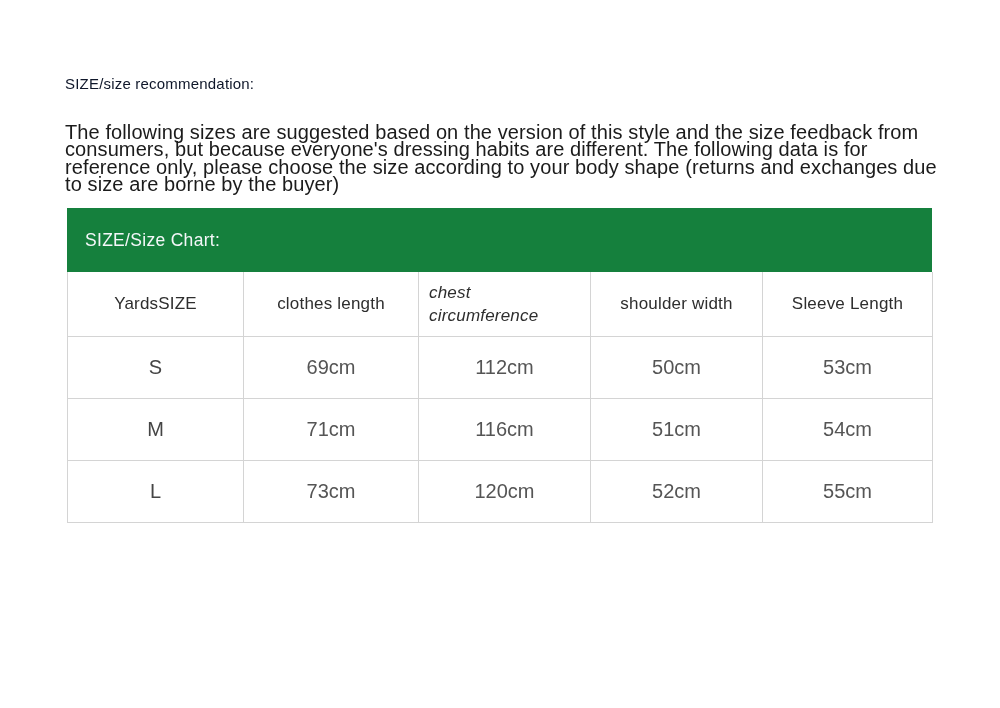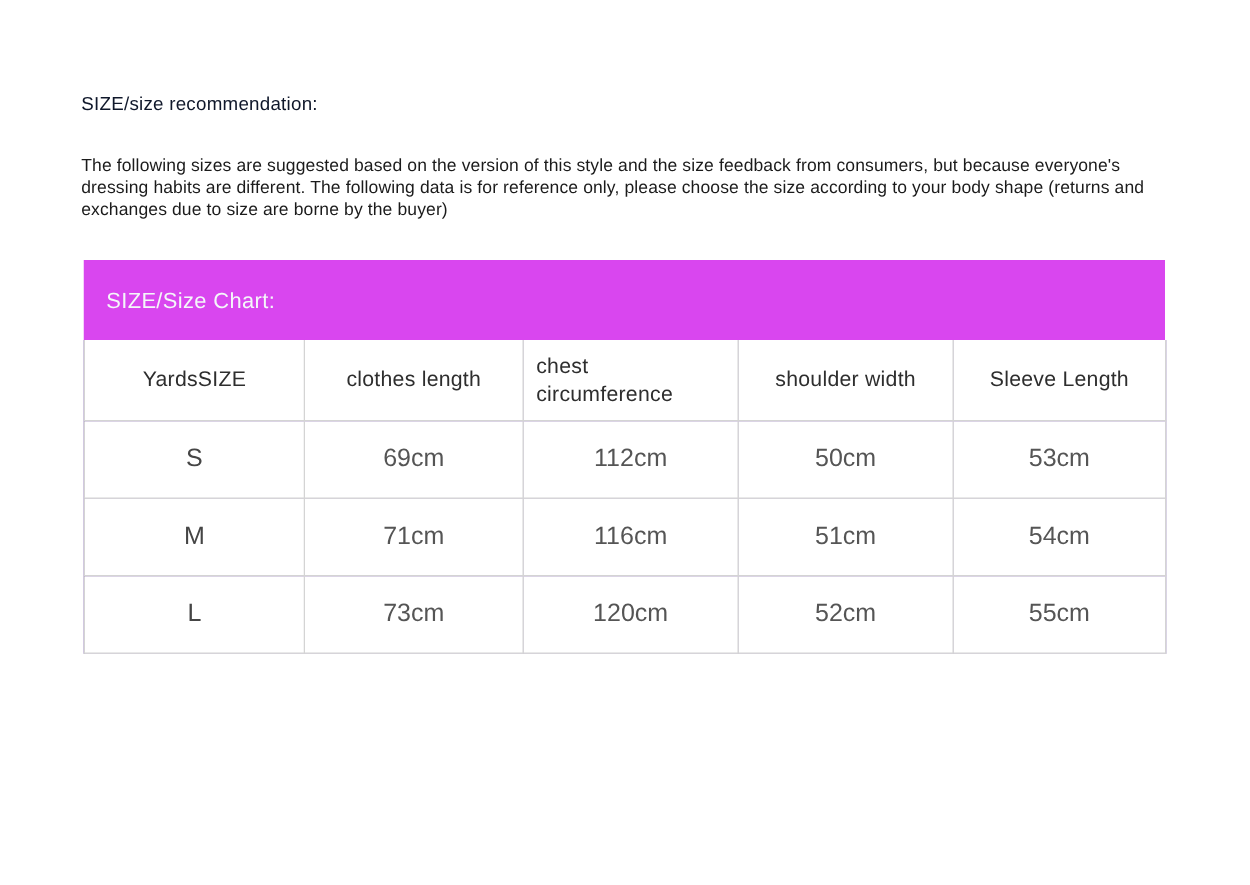--- a/index.html
+++ b/index.html
@@ -22,32 +22,32 @@
     font-size: 15px;
     font-weight: 400;
     color: #0f172a;
     letter-spacing: 0.2px;
   }
   .description {
     position: absolute;
     left: 65px;
     top: 124px;
     width: 872px;
-    font-size: 14px;
+    font-size: 20px;
     line-height: 17.4px;
     color: #1b1b1b;
     letter-spacing: 0.1px;
   }
   .chart-title-bar {
     position: absolute;
     left: 67px;
     top: 208px;
     width: 865px;
     height: 64px;
-    background: #d946ef;
+    background: #15803d;
     color: #f4f7f9;
     display: flex;
     align-items: center;
     box-sizing: border-box;
     padding-left: 18px;
     font-size: 17.5px;
     letter-spacing: 0.3px;
   }
   table.size-table {
     position: absolute;
@@ -76,20 +76,21 @@
   }
   .size-table thead th.col-chest {
     text-align: left;
   }
   .size-table thead th.col-chest .wrap {
     display: inline-block;
     width: 130px;
     margin-left: 10px;
     text-align: left;
     line-height: 23px;
+    font-style: italic;
   }
   .size-table tbody td {
     height: 61px;
     font-size: 20px;
     color: #555555;
     text-align: center;
   }
   .size-table tbody td.size-col {
     color: #454545;
   }

